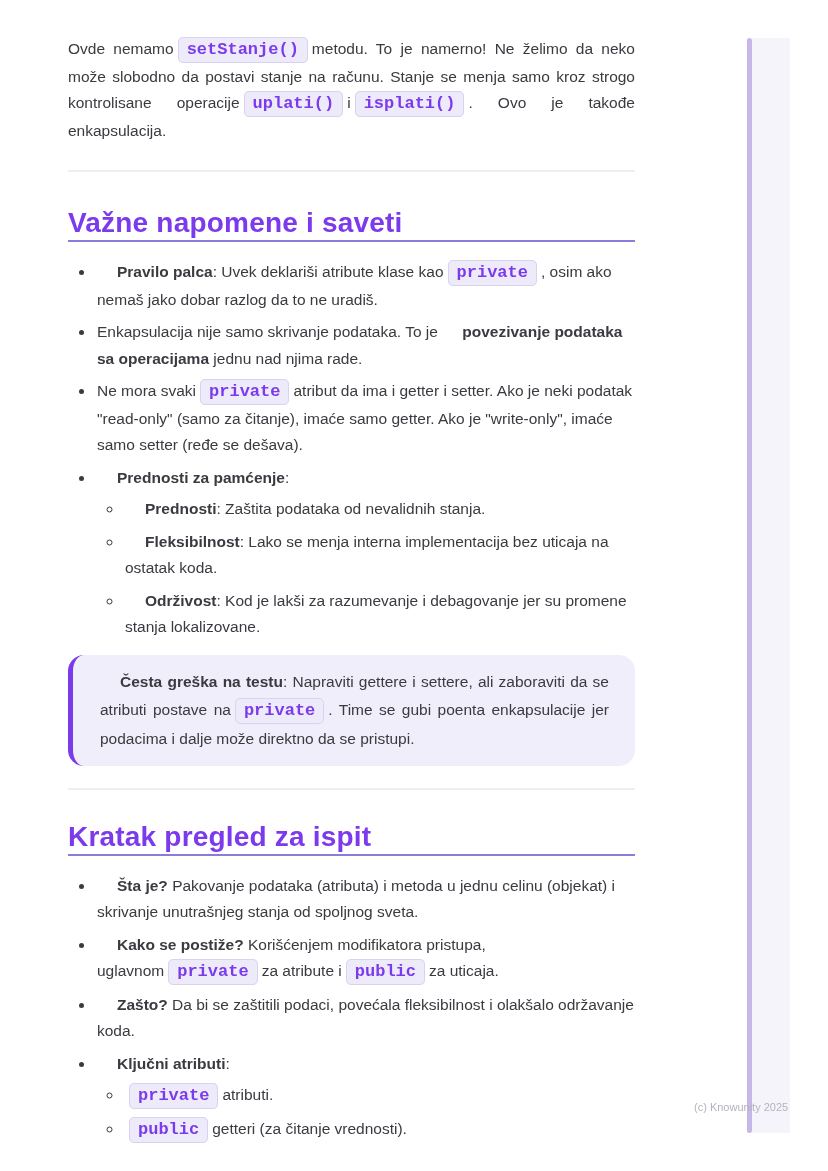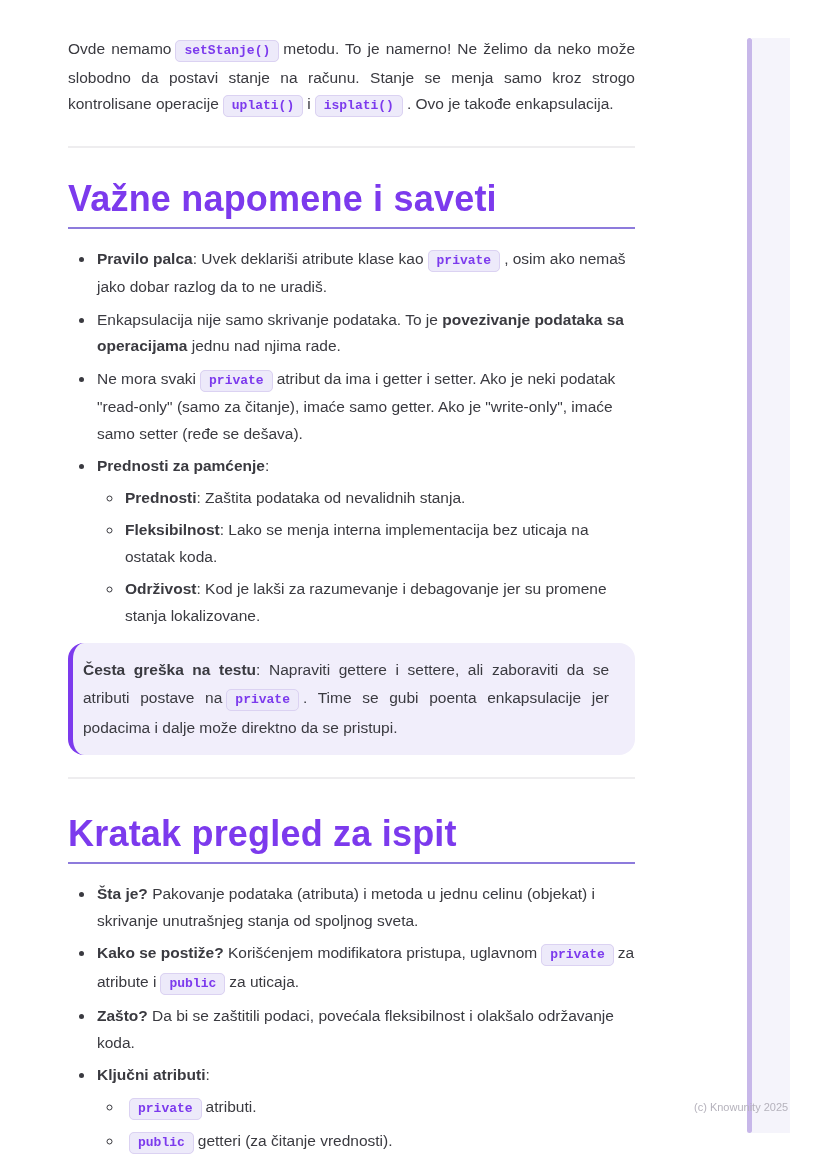--- a/index.html
+++ b/index.html
@@ -25,63 +25,62 @@
     line-height: 26.5px;
     text-align: justify;
   }
   .divider {
     border: none;
     border-top: 2px solid #eeedef;
     margin-top: 26px;
   }
   .section-title {
     margin-top: 34px;
-    font-size: 36px;
+    font-size: 28px;
     line-height: 34px;
     font-weight: 700;
     color: #7c3aed;
-    padding-bottom: 11px;
     border-bottom: 2px solid #8d7bdc;
     letter-spacing: 0.2px;
   }
   ul.blist {
     margin-top: 17px;
     padding-left: 27px;
     list-style: disc;
   }
   ul.blist ul.sublist {
     margin-top: 5px;
     padding-left: 26px;
     list-style: circle;
   }
   ul.blist li {
     font-size: 15.5px;
     line-height: 26.5px;
     margin-bottom: 6px;
     padding-left: 2px;
   }
-  .rt-b { font-weight: 700; }
+  .rt-b { font-weight: 700; margin-left: 20px; }
   .rt-c {
     font-family: "Liberation Mono", monospace;
     font-weight: 700;
-    font-size: 13px;
+    font-size: 17px;
     color: #7c3aed;
     background: #edeafa;
     border: 1px solid #dbd2f2;
     border-radius: 5px;
     padding: 2px 8px 3px 8px;
     margin: 0 4px;
     white-space: nowrap;
   }
   .callout {
     margin-top: 14px;
     background: #f1eefb;
     border-left: 5px solid #7c3aed;
     border-radius: 16px;
-    padding: 13px 26px 13px 10px;
+    padding: 13px 26px 13px 27px;
   }
   .callout .para { line-height: 28px; }
   .rail-panel {
     position: absolute;
     left: 752px;
     top: 38px;
     width: 38px;
     height: 1095px;
     background: #f5f4fb;
   }
@@ -130,21 +129,21 @@
         </ul>
       </li>
     </ul>
 
     <div class="callout">
       <p class="para"><span class="rt-b">Česta greška na testu</span><span class="rt-t">: Napraviti gettere i settere, ali zaboraviti da se atributi postave na</span><span class="rt-c">private</span><span class="rt-t">. Time se gubi poenta enkapsulacije jer podacima i dalje može direktno da se pristupi.</span></p>
     </div>
 
     <hr class="divider" style="margin-top: 22px;">
 
-    <h1 class="section-title" style="margin-top: 38px;">Kratak pregled za ispit</h1>
+    <h1 class="section-title" style="margin-top: 30px;">Kratak pregled za ispit</h1>
 
     <ul class="blist">
       <li><span><span class="rt-b">Šta je?</span><span class="rt-t"> Pakovanje podataka (atributa) i metoda u jednu celinu (objekat) i skrivanje unutrašnjeg stanja od spoljnog sveta.</span></span></li>
       <li><span><span class="rt-b">Kako se postiže?</span><span class="rt-t"> Korišćenjem modifikatora pristupa, uglavnom</span><span class="rt-c">private</span><span class="rt-t">za atribute i</span><span class="rt-c">public</span><span class="rt-t">za uticaja.</span></span></li>
       <li><span><span class="rt-b">Zašto?</span><span class="rt-t"> Da bi se zaštitili podaci, povećala fleksibilnost i olakšalo održavanje koda.</span></span></li>
       <li>
         <span><span class="rt-b">Ključni atributi</span><span class="rt-t">:</span></span>
         <ul class="sublist">
           <li><span><span class="rt-c">private</span><span class="rt-t">atributi.</span></span></li>
           <li><span><span class="rt-c">public</span><span class="rt-t">getteri (za čitanje vrednosti).</span></span></li>

